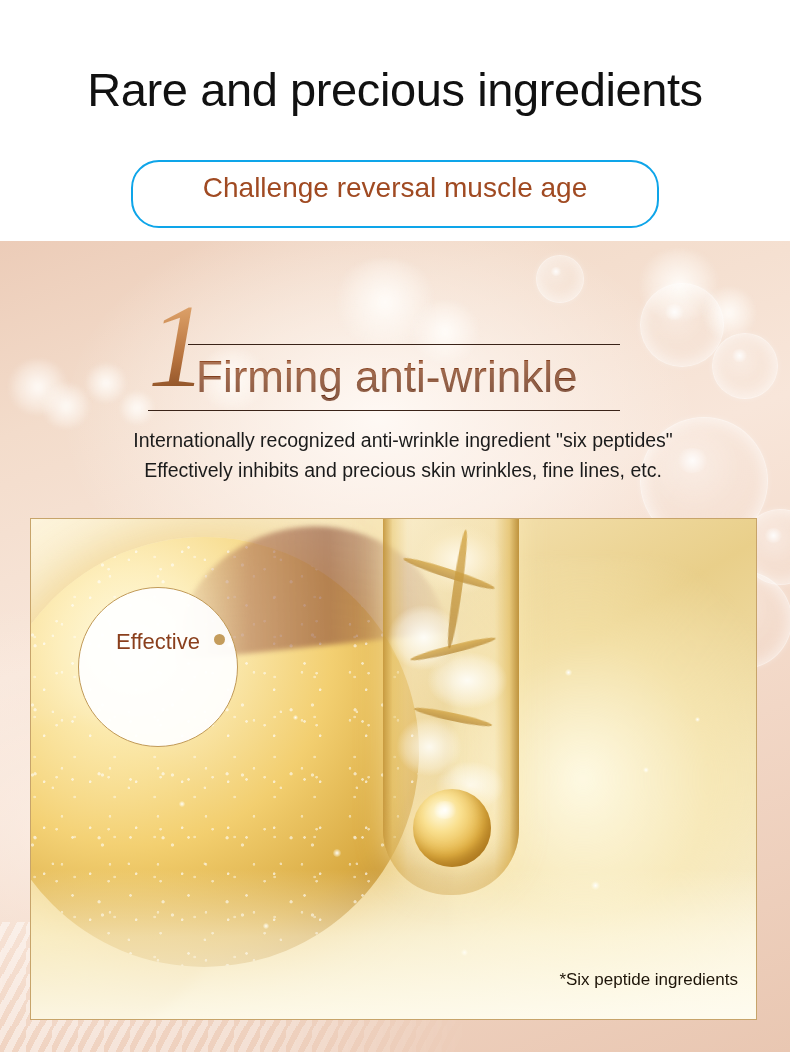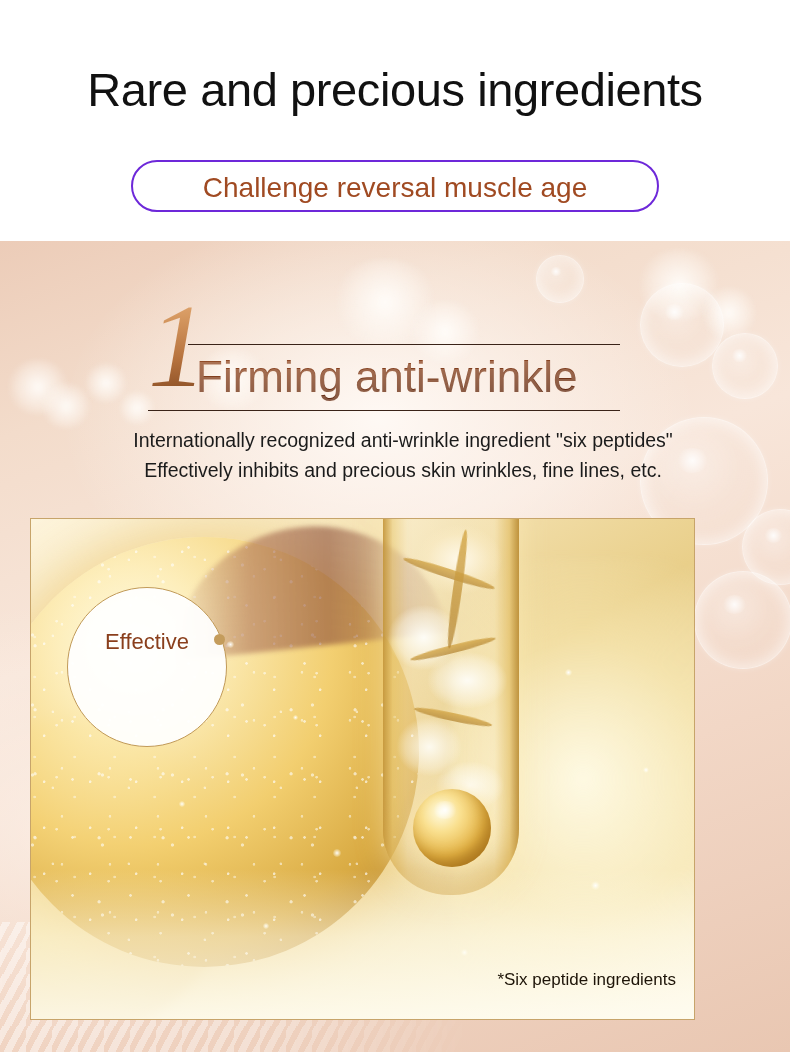--- a/index.html
+++ b/index.html
@@ -38,23 +38,23 @@
     font-weight: 400;
     line-height: 1;
     color: #111111;
     letter-spacing: -0.4px;
     white-space: nowrap;
   }
   .pill {
     position: absolute;
     left: 131px; top: 160px;
     width: 528px;
-    height: 52px;
+    height: 68px;
     box-sizing: border-box;
-    border: 2px solid #6d28d9;
+    border: 2px solid #0ea5e9;
     border-radius: 28px;
     background: transparent;
   }
   .pill-label {
     position: absolute;
     left: 0; top: 0;
     width: 100%;
     height: 52px;
     line-height: 52px;
     text-align: center;
@@ -183,21 +183,21 @@
     font-size: 19.5px;
     line-height: 30px;
     color: #1b1b1b;
     white-space: nowrap;
   }
 
   
   .photo {
     position: absolute;
     left: 30px; top: 518px;
-    width: 665px;
+    width: 727px;
     height: 502px;
     overflow: hidden;
     border: 1px solid #c7a46a;
     box-sizing: border-box;
     background: linear-gradient(150deg, #fdf4dc 0%, #f6e5b8 22%, #e9cf8a 48%, #f3e3b4 72%, #fbf3dd 100%);
     z-index: 4;
   }
   .photo-inner { position: absolute; inset: 0; }
 
   
@@ -315,21 +315,21 @@
   .photo-floor {
     position: absolute;
     left: 0; bottom: 0;
     width: 100%; height: 150px;
     background: linear-gradient(180deg, rgba(255,250,228,0) 0%, rgba(255,252,236,0.55) 45%, rgba(255,253,242,0.85) 100%);
   }
 
   
   .badge {
     position: absolute;
-    left: 67px; top: 587px;
+    left: 78px; top: 587px;
     width: 158px; height: 158px;
     border-radius: 50%;
     background: rgba(255,255,255,0.93);
     border: 1.5px solid #c19a58;
     z-index: 6;
   }
   .badge-line {
     position: absolute;
     left: 0;
     width: 100%;

